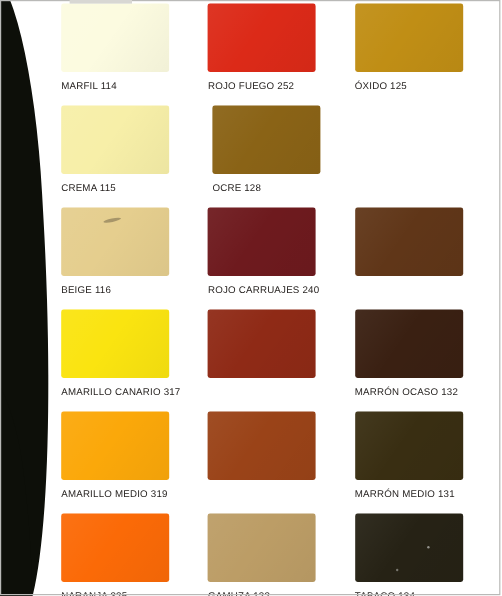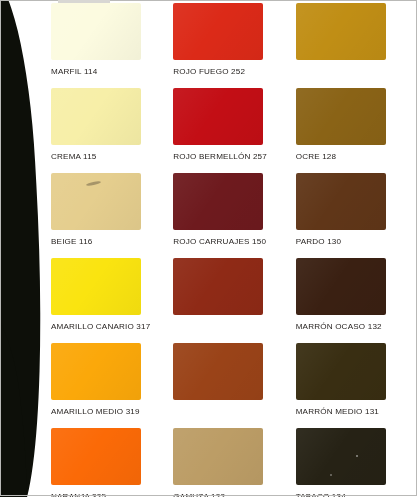--- a/index.html
+++ b/index.html
@@ -171,48 +171,44 @@
         <div class="swatch-cell">
           <div class="swatch-chip" style="background: rgb(252, 251, 224);"></div>
           <div class="swatch-label">MARFIL 114</div>
         </div>
         <div class="swatch-cell">
           <div class="swatch-chip" style="background: rgb(220, 42, 24);"></div>
           <div class="swatch-label">ROJO FUEGO 252</div>
         </div>
         <div class="swatch-cell">
           <div class="swatch-chip" style="background: rgb(192, 142, 21);"></div>
+          <div class="swatch-label">ÓXIDO 125</div>
         </div>
       </div>
       <div class="swatch-row">
         <div class="swatch-cell">
           <div class="swatch-chip" style="background: rgb(247, 239, 168);"></div>
           <div class="swatch-label">CREMA 115</div>
         </div>
         <div class="swatch-cell">
-          <div class="swatch-chip" style="background: rgb(195, 14, 21);"></div>
-          <div class="swatch-label">ROJO BERMELLÓN 257</div>
-        </div>
-        <div class="swatch-cell">
           <div class="swatch-chip" style="background: rgb(138, 99, 22);"></div>
           <div class="swatch-label">OCRE 128</div>
         </div>
       </div>
       <div class="swatch-row">
         <div class="swatch-cell">
           <div class="swatch-chip" style="background: rgb(229, 206, 142);"></div>
           <div class="swatch-label">BEIGE 116</div>
         </div>
         <div class="swatch-cell">
           <div class="swatch-chip" style="background: rgb(110, 26, 30);"></div>
-          <div class="swatch-label">ROJO CARRUAJES 150</div>
+          <div class="swatch-label">ROJO CARRUAJES 240</div>
         </div>
         <div class="swatch-cell">
           <div class="swatch-chip" style="background: rgb(96, 54, 24);"></div>
-          <div class="swatch-label">PARDO 130</div>
         </div>
       </div>
       <div class="swatch-row">
         <div class="swatch-cell">
           <div class="swatch-chip" style="background: rgb(250, 228, 16);"></div>
           <div class="swatch-label">AMARILLO CANARIO 317</div>
         </div>
         <div class="swatch-cell">
           <div class="swatch-chip" style="background: rgb(143, 42, 22);"></div>
         </div>

